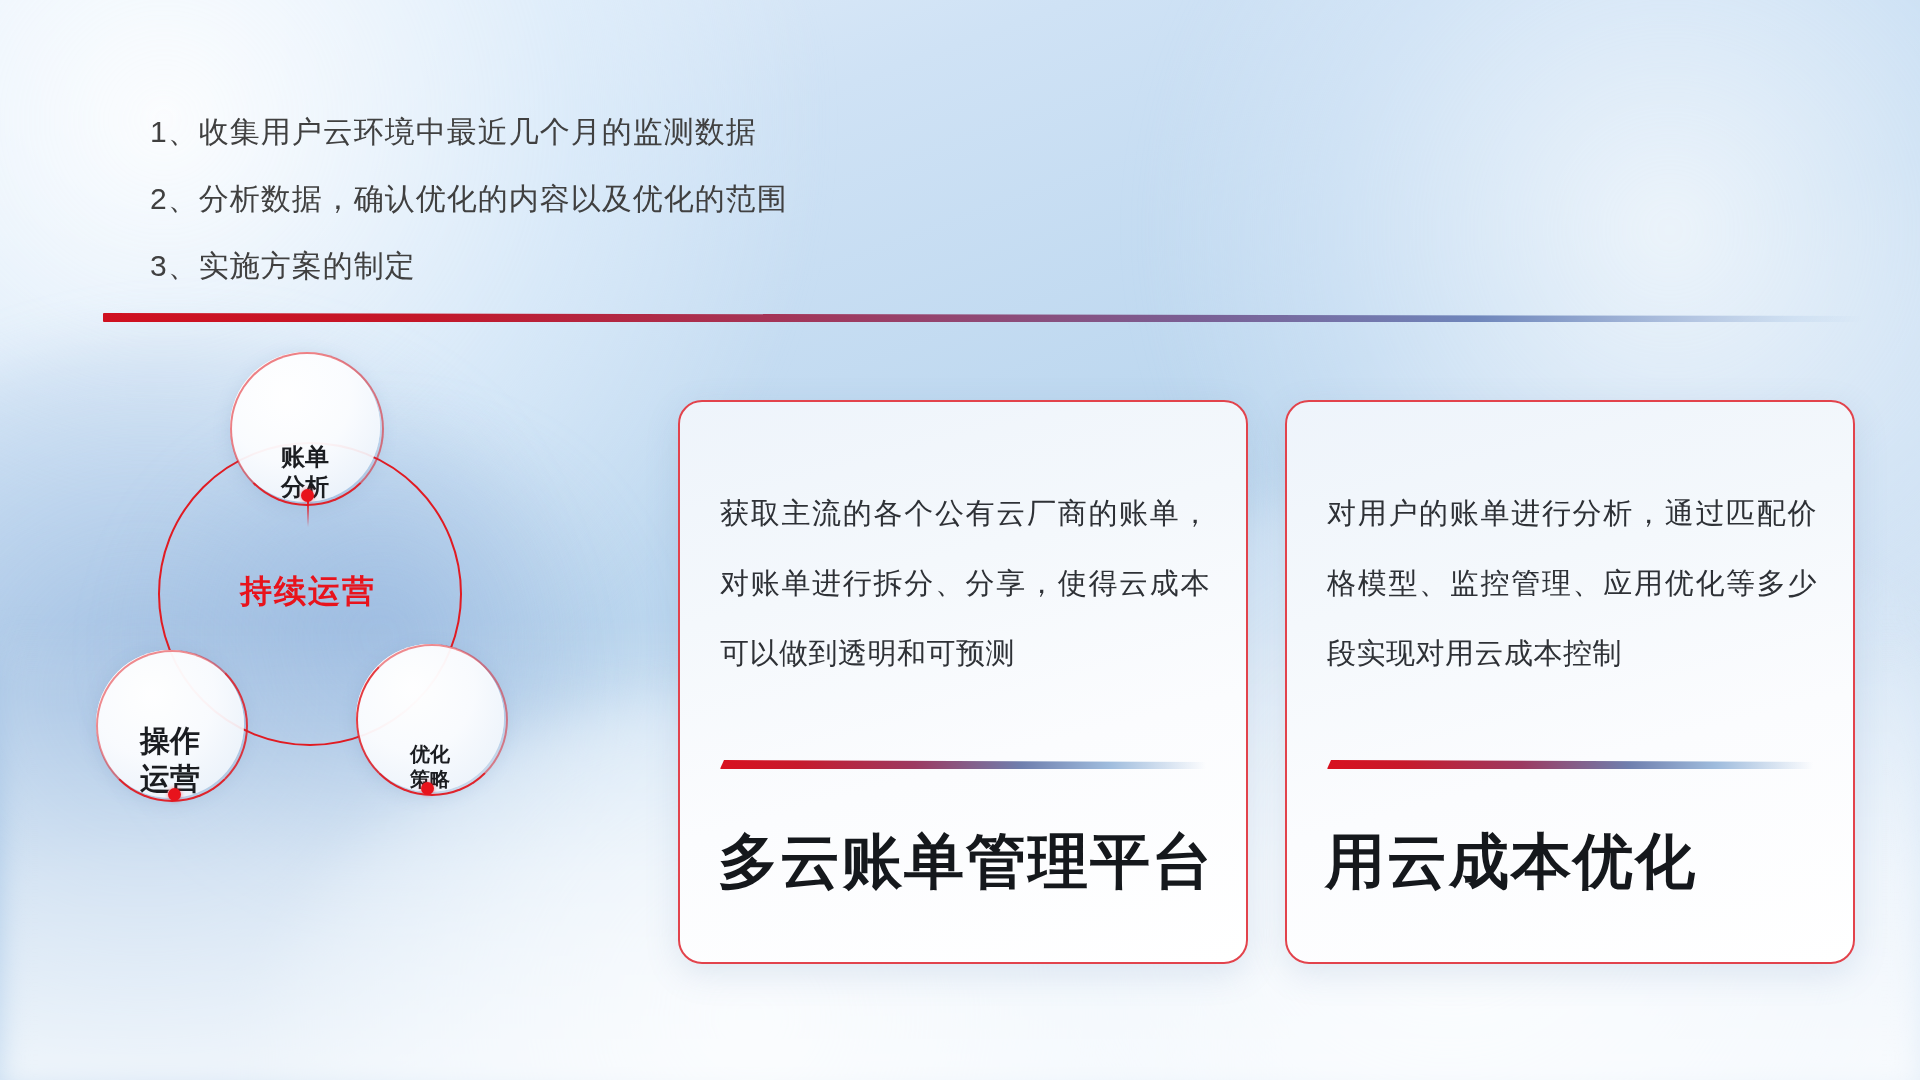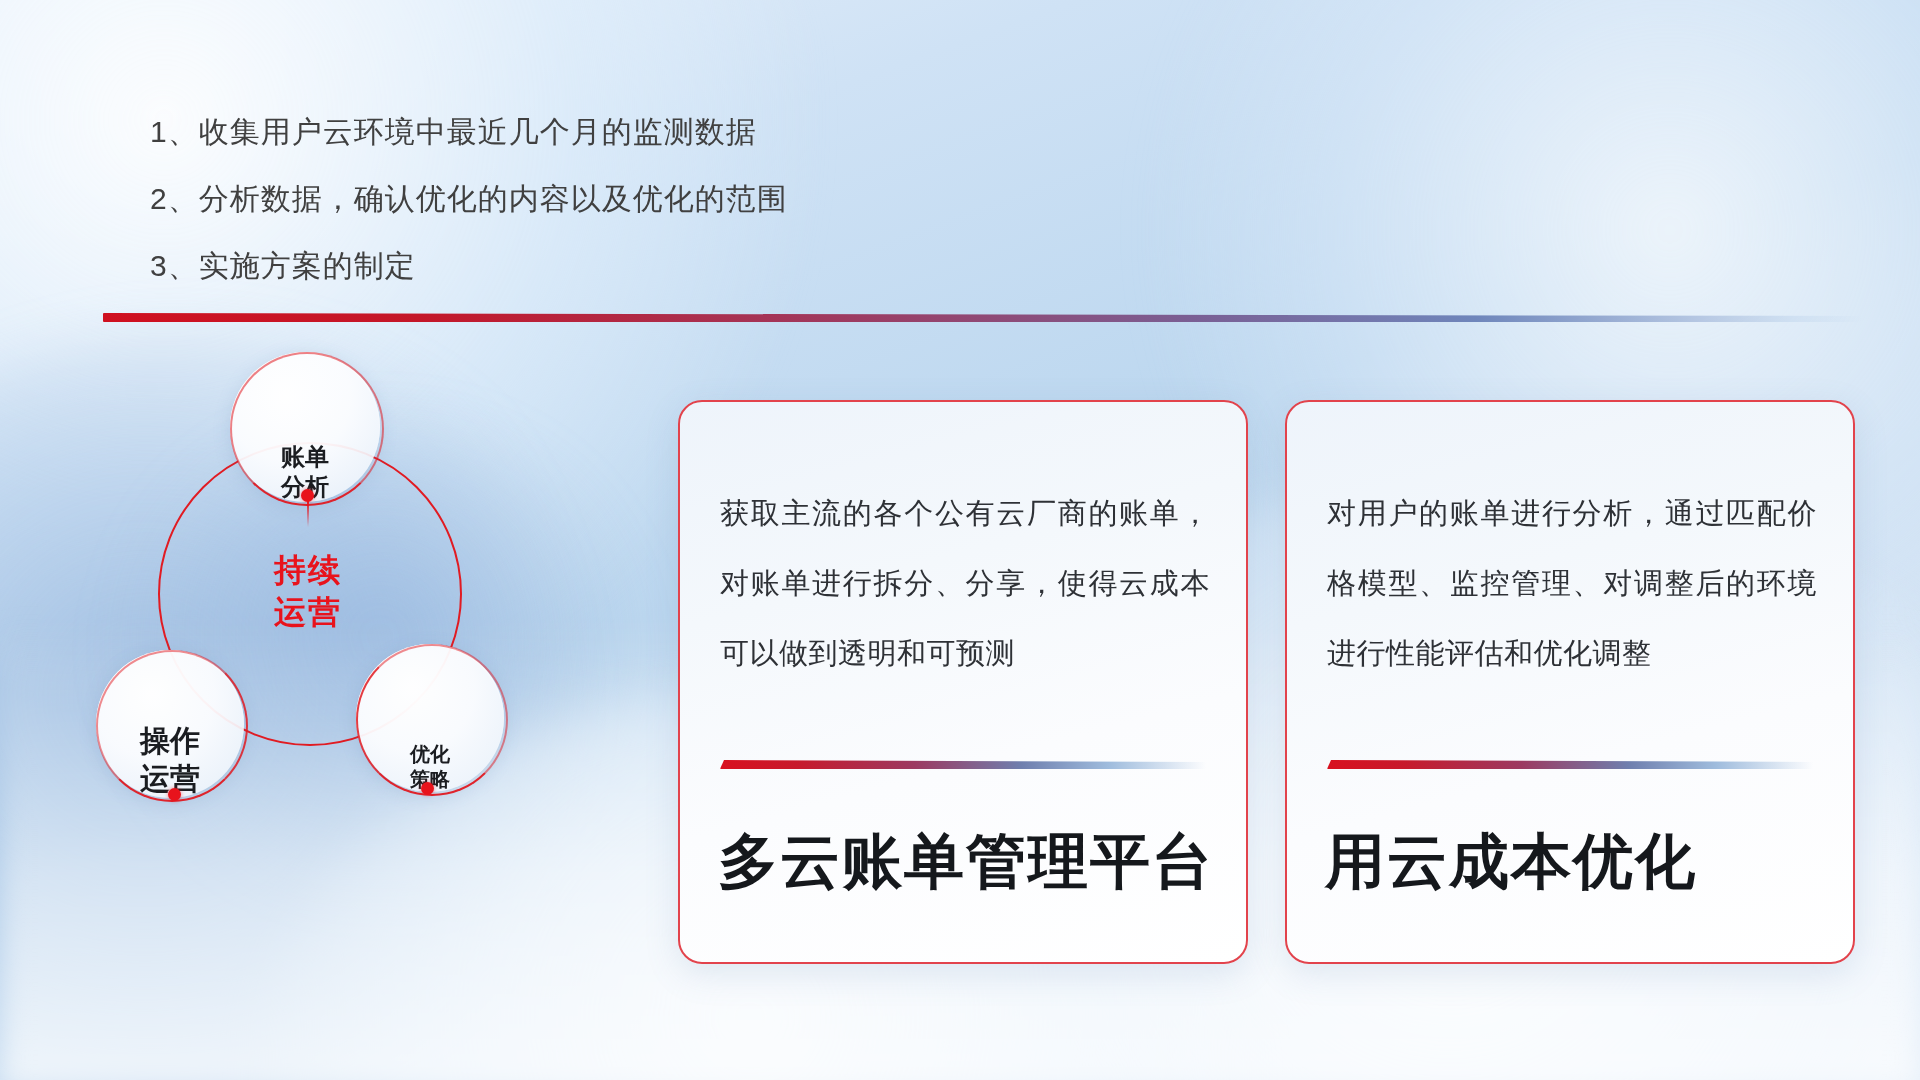--- a/index.html
+++ b/index.html
@@ -90,21 +90,21 @@
   #bubbleTop{left:134px;top:0px;width:150px;height:150px;font-size:24px;}
   #bubbleLeft{left:0px;top:298px;width:148px;height:148px;font-size:30px;}
   #bubbleRight{left:260px;top:292px;width:148px;height:148px;font-size:20px;}
   #ringMain{
     left:62px;top:90px;width:300px;height:300px;
     border:2.4px solid #e11b22;
     background:transparent;
   }
   #centerLabel{
     position:absolute;left:62px;top:90px;width:300px;height:300px;
-    display:flex;flex-direction:column;align-items:center;justify-content:center;
+    display:flex;flex-direction:row;align-items:center;justify-content:center;
     color:#e8131c;font-weight:800;font-size:32px;line-height:1.30;letter-spacing:2px;
     text-align:center;
   }
   .ringArc{position:absolute;border-radius:50%;border:2.2px solid rgba(225,27,34,.85);}
   #arcTop{left:134px;top:0px;width:150px;height:150px;
       border-color:rgba(225,27,34,.55) rgba(225,27,34,.55) rgba(225,27,34,.95) rgba(225,27,34,.55);}
   #arcLeft{left:0px;top:298px;width:148px;height:148px;
       border-color:rgba(225,27,34,.5) rgba(225,27,34,.85) rgba(225,27,34,.95) rgba(225,27,34,.5);}
   #arcRight{left:260px;top:292px;width:148px;height:148px;
       border-color:rgba(225,27,34,.5) rgba(225,27,34,.5) rgba(225,27,34,.95) rgba(225,27,34,.85);}
@@ -215,16 +215,16 @@
   </div>
 </div>
 
 <div class="card" id="card1">
   <div class="cardBody">获取主流的各个公有云厂商的账单，对账单进行拆分、分享，使得云成本可以做到透明和可预测</div>
   <div class="cardRule"></div>
   <div class="cardTitle">多云账单管理平台</div>
 </div>
 
 <div class="card" id="card2">
-  <div class="cardBody">对用户的账单进行分析，通过匹配价格模型、监控管理、对调整后的环境进行性能评估和优化调整</div>
+  <div class="cardBody">对用户的账单进行分析，通过匹配价格模型、监控管理、应用优化等多少段实现对用云成本控制</div>
   <div class="cardRule"></div>
   <div class="cardTitle">用云成本优化</div>
 </div>
 
 </body></html>

